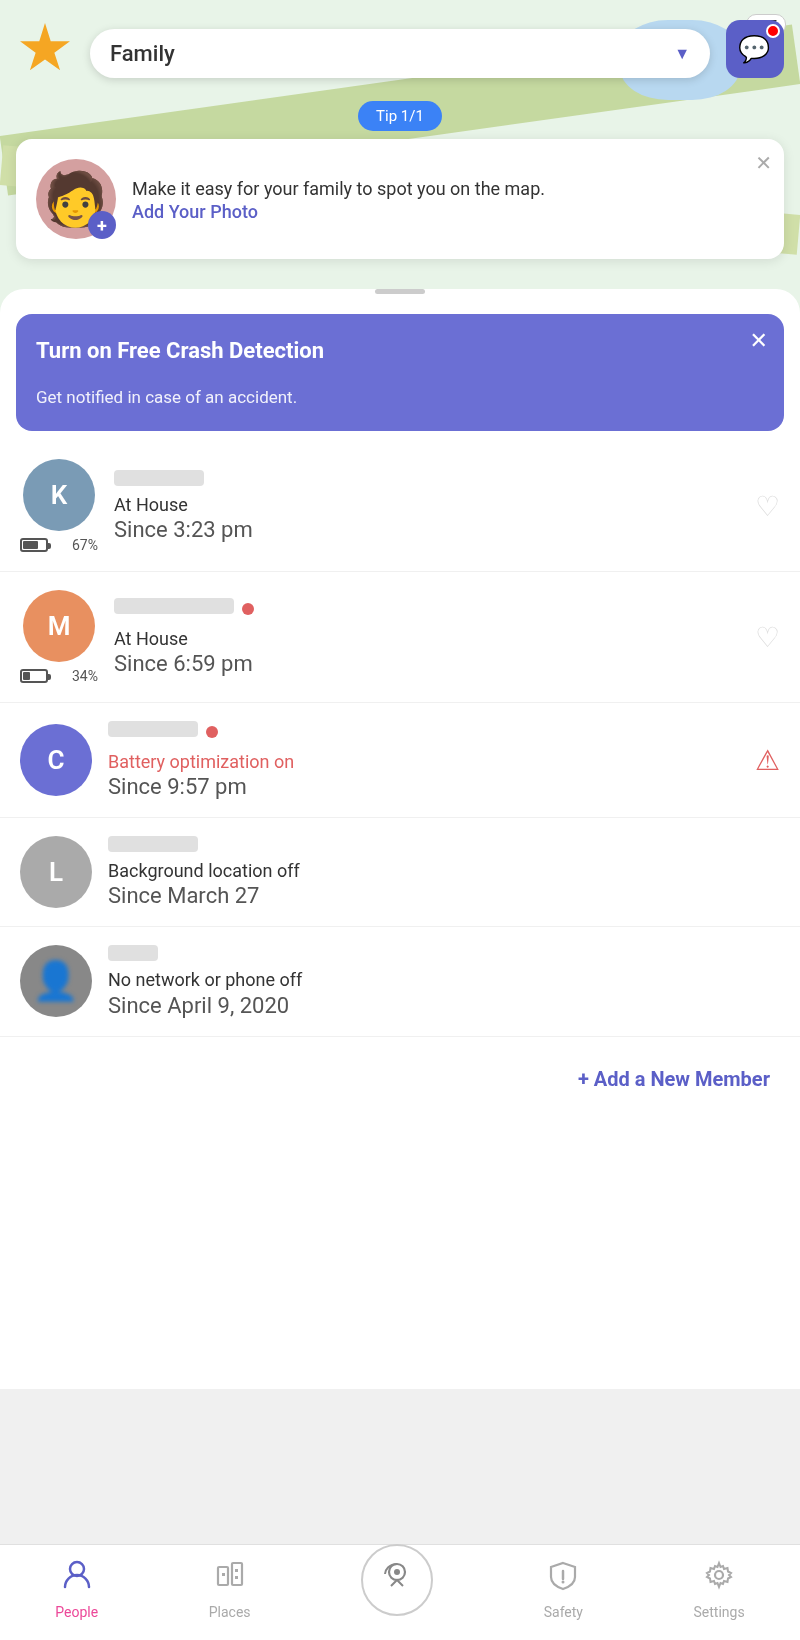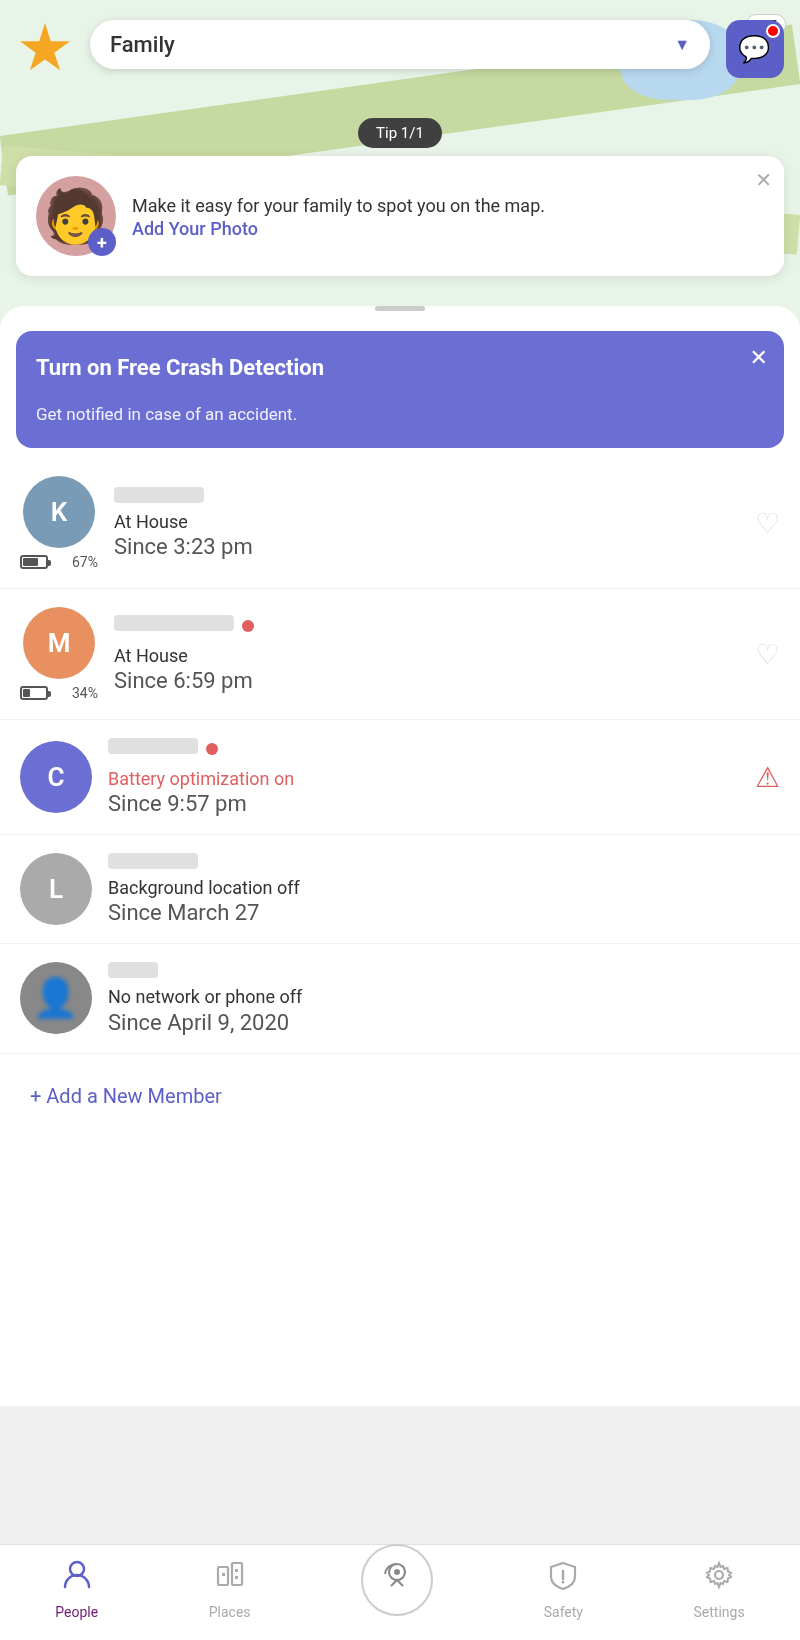--- a/index.html
+++ b/index.html
@@ -29,23 +29,23 @@
     }
     .map-road-1 { width: 100%; height: 60px; top: 80px; transform: rotate(-8deg); background: #c5d9a0; }
     .map-road-2 { width: 100%; height: 40px; top: 180px; transform: rotate(5deg); background: #d0dfa8; }
     .map-water { position: absolute; width: 120px; height: 80px; background: #b8d8f0; border-radius: 40%; top: 20px; right: 60px; }
 
     
     .top-header {
       position: relative;
       z-index: 10;
       display: flex;
-      align-items: flex-start;
+      align-items: flex-end;
       justify-content: space-between;
-      padding: 20px 16px;
+      padding: 3px 16px;
       padding-top: 20px;
     }
     .star-badge-container {
       width: 58px; height: 58px;
       display: flex; align-items: center; justify-content: center;
     }
 
     .family-selector {
       display: flex;
       align-items: center;
@@ -101,21 +101,21 @@
     }
 
     
     .tip-section {
       position: relative;
       z-index: 10;
       padding: 0 16px;
       margin-top: 20px;
     }
     .tip-label {
-      background: #404040;
+      background: #3b82f6;
       color: white;
       border-radius: 20px;
       padding: 6px 18px;
       font-size: 15px;
       display: inline-block;
       margin: 0 auto 8px;
       display: block;
       width: fit-content;
       margin: 0 auto 8px;
     }
@@ -307,25 +307,25 @@
       color: #ddd;
       font-size: 28px;
     }
     .warning-icon {
       color: #e06060;
       font-size: 28px;
     }
 
     
     .add-member {
-      text-align: left;
+      text-align: right;
       padding: 30px;
       color: #5b5fc7;
       font-size: 20px;
-      font-weight: 400;
+      font-weight: 700;
     }
 
     
     .bottom-nav {
       position: fixed;
       bottom: 0;
       width: 800px;
       background: white;
       border-top: 1px solid #e0e0e0;
       display: flex;
@@ -342,21 +342,21 @@
       cursor: pointer;
     }
     .nav-icon {
       font-size: 28px;
     }
     .nav-label {
       font-size: 14px;
       color: #aaa;
     }
     .nav-label-active {
-      color: #701a75;
+      color: #ec4899;
     }
     .nav-icon-active {
       color: #5b5fc7;
     }
     .nav-icon-inactive {
       color: #aaa;
     }
 
     .nav-center-button {
       width: 72px; height: 72px;

